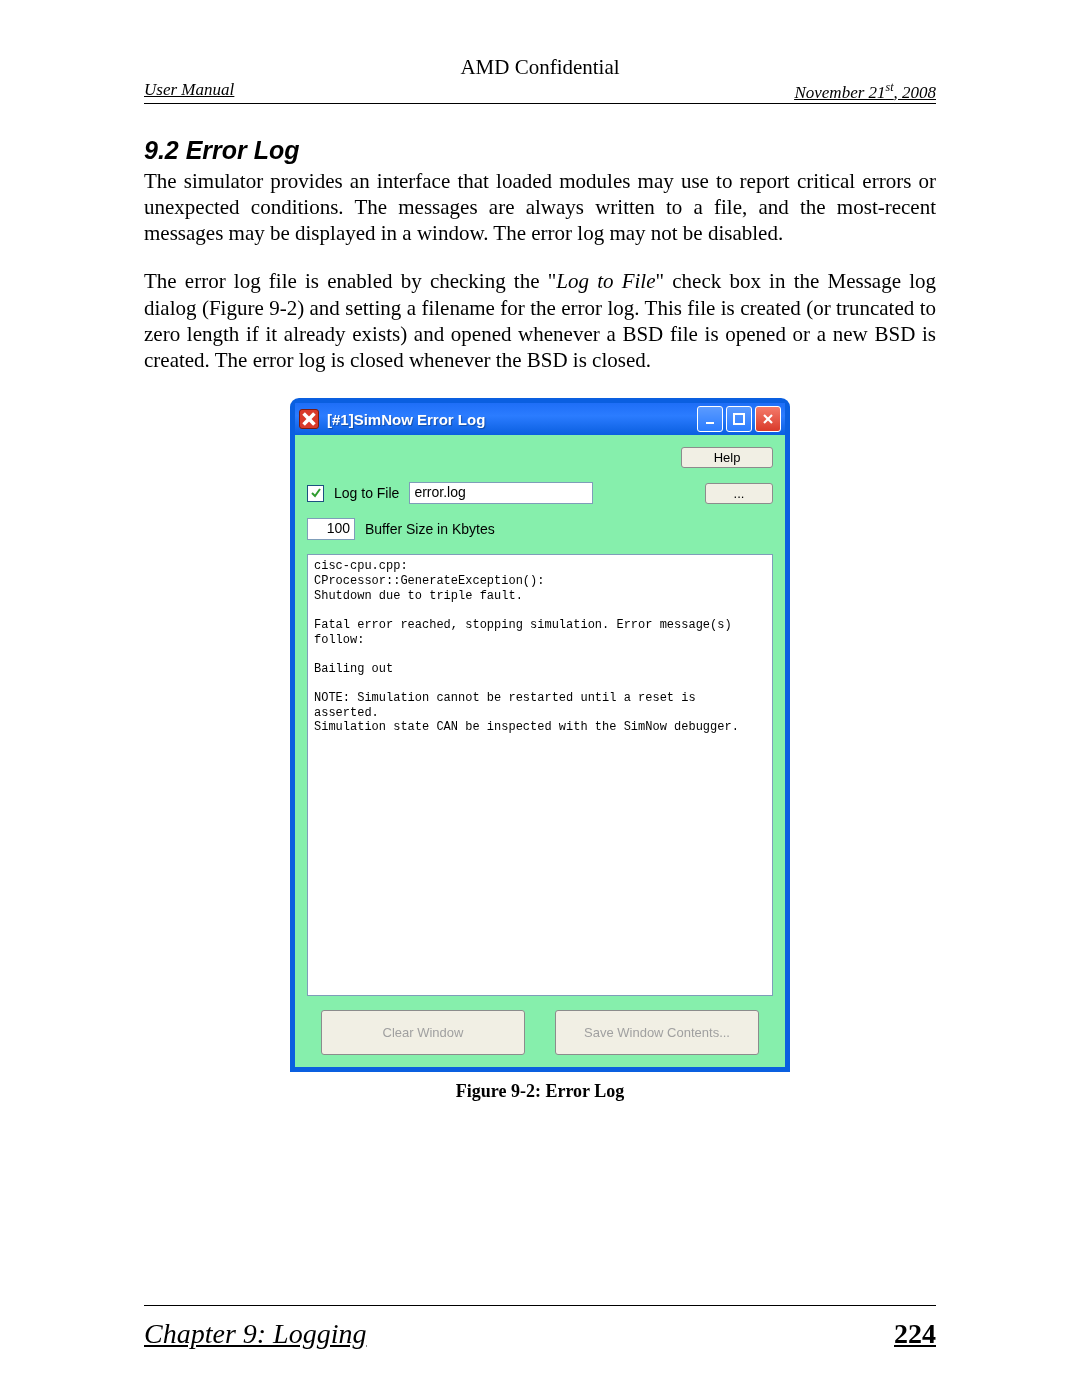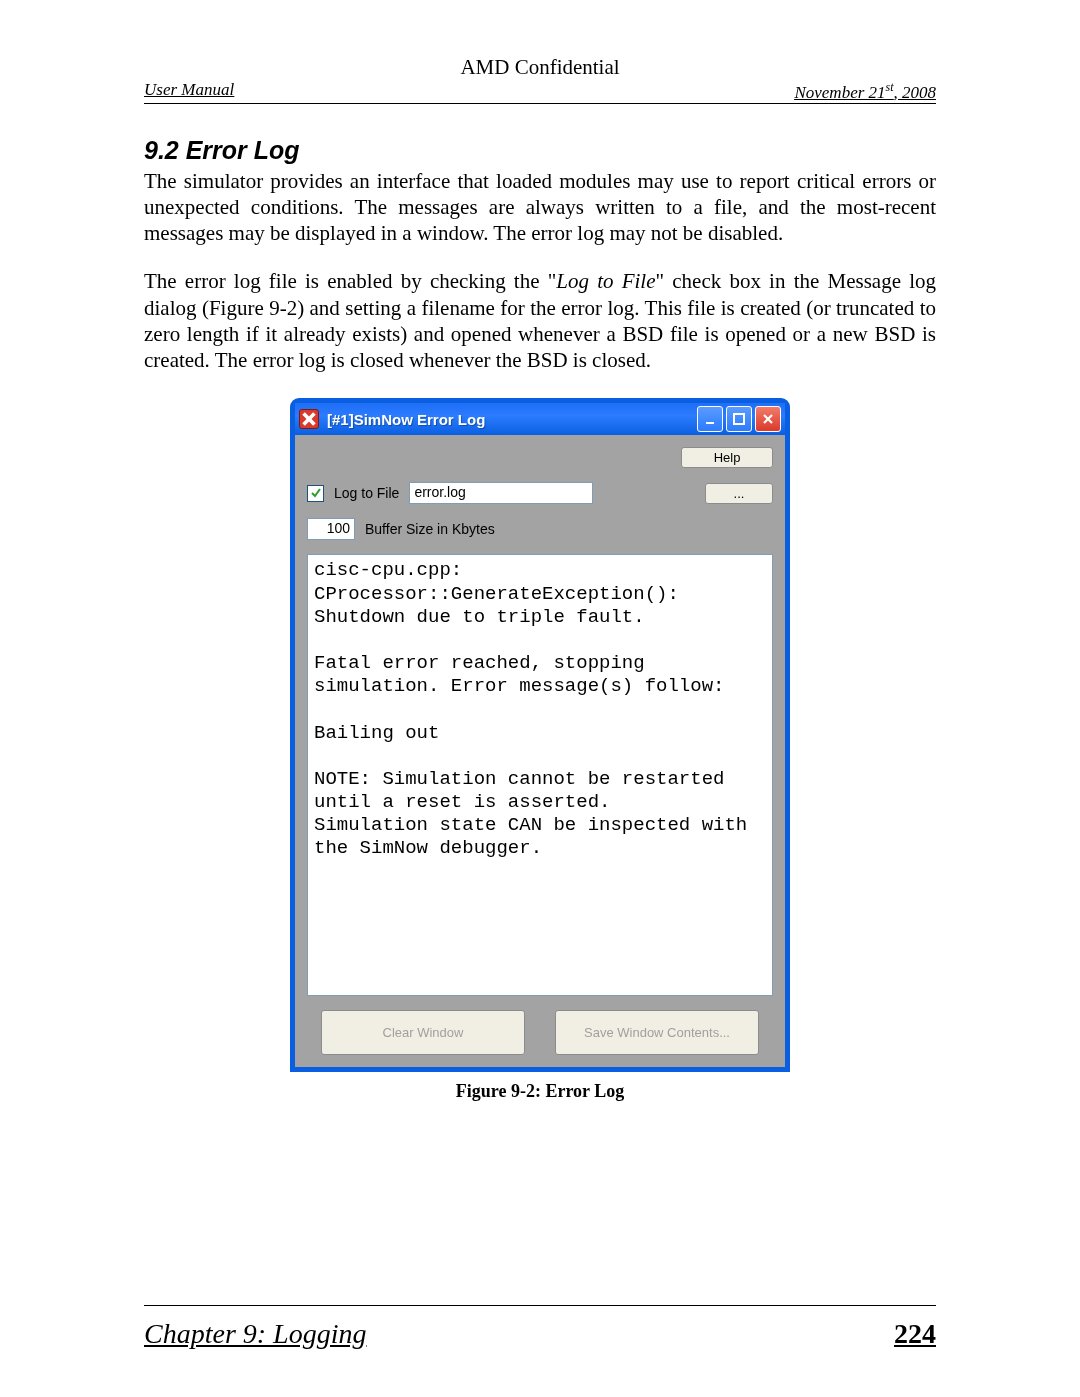--- a/index.html
+++ b/index.html
@@ -47,21 +47,21 @@
   .para + .para { margin-top: 22px; }
   .figure-wrap {
     margin-top: 26px;
     display: flex;
     flex-direction: column;
     align-items: center;
   }
   
   .win {
     width: 490px;
-    background: #a3a3a3;
+    background: #86efac;
     border: 4px solid #0a5fe0;
     border-radius: 8px 8px 0 0;
     box-shadow: 0 0 0 1px #0a5fe0;
     font-family: Tahoma, Arial, sans-serif;
     font-size: 14px;
   }
   .titlebar {
     background: linear-gradient(#1e6ef7, #2b7cff 40%, #0a5fe0);
     height: 32px;
     display: flex;
@@ -125,21 +125,21 @@
     box-sizing: border-box;
   }
   .textfield.fname { width: 184px; }
   .textfield.num { width: 48px; text-align: right; }
   .log-text {
     width: 100%;
     height: 442px;
     background: #fff;
     border: 1px solid #7f9db9;
     font-family: "Courier New", Courier, monospace;
-    font-size: 19px;
+    font-size: 12px;
     padding: 4px 6px;
     box-sizing: border-box;
     white-space: pre-wrap;
     overflow: hidden;
     line-height: 1.22;
   }
   .bottom-row { display: flex; justify-content: center; gap: 30px; margin-top: 14px; }
   .caption {
     margin-top: 10px;
     font-family: "Times New Roman", Times, serif;

